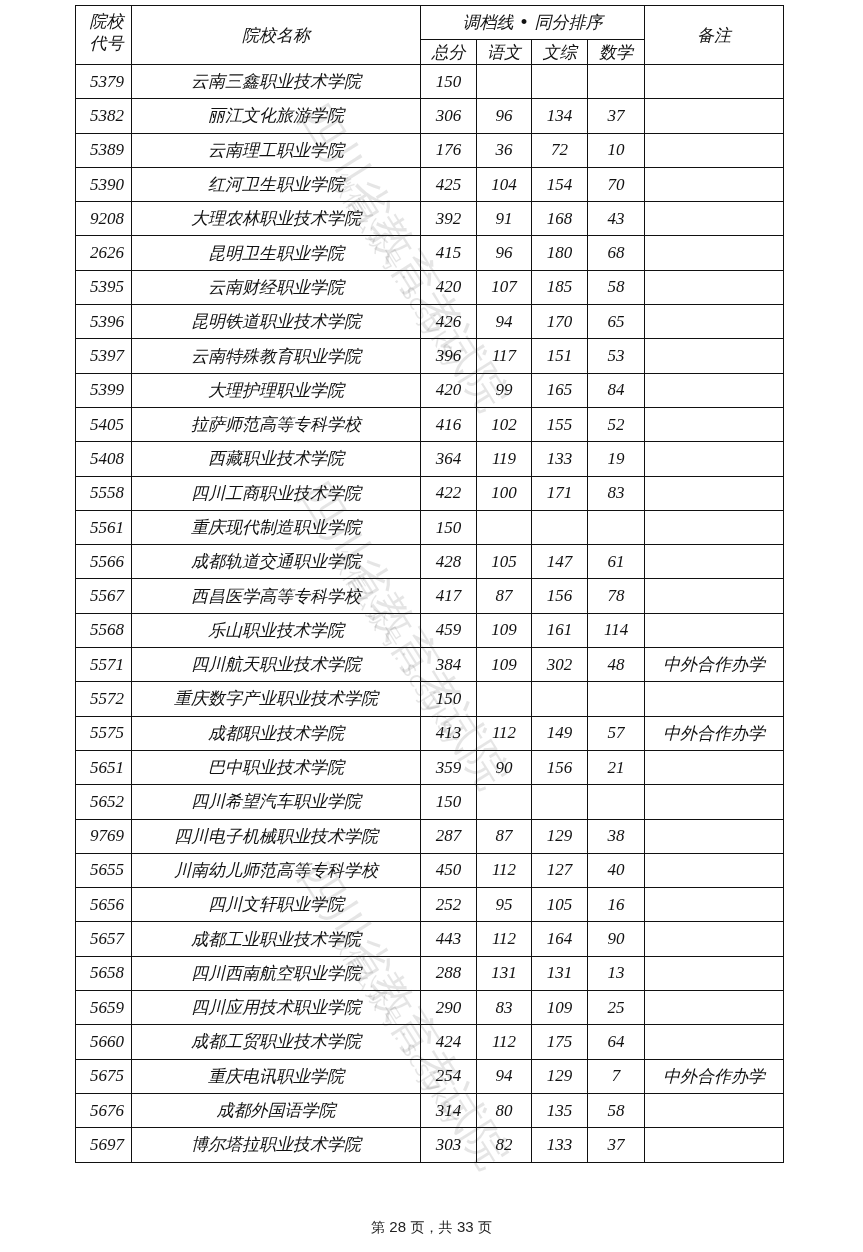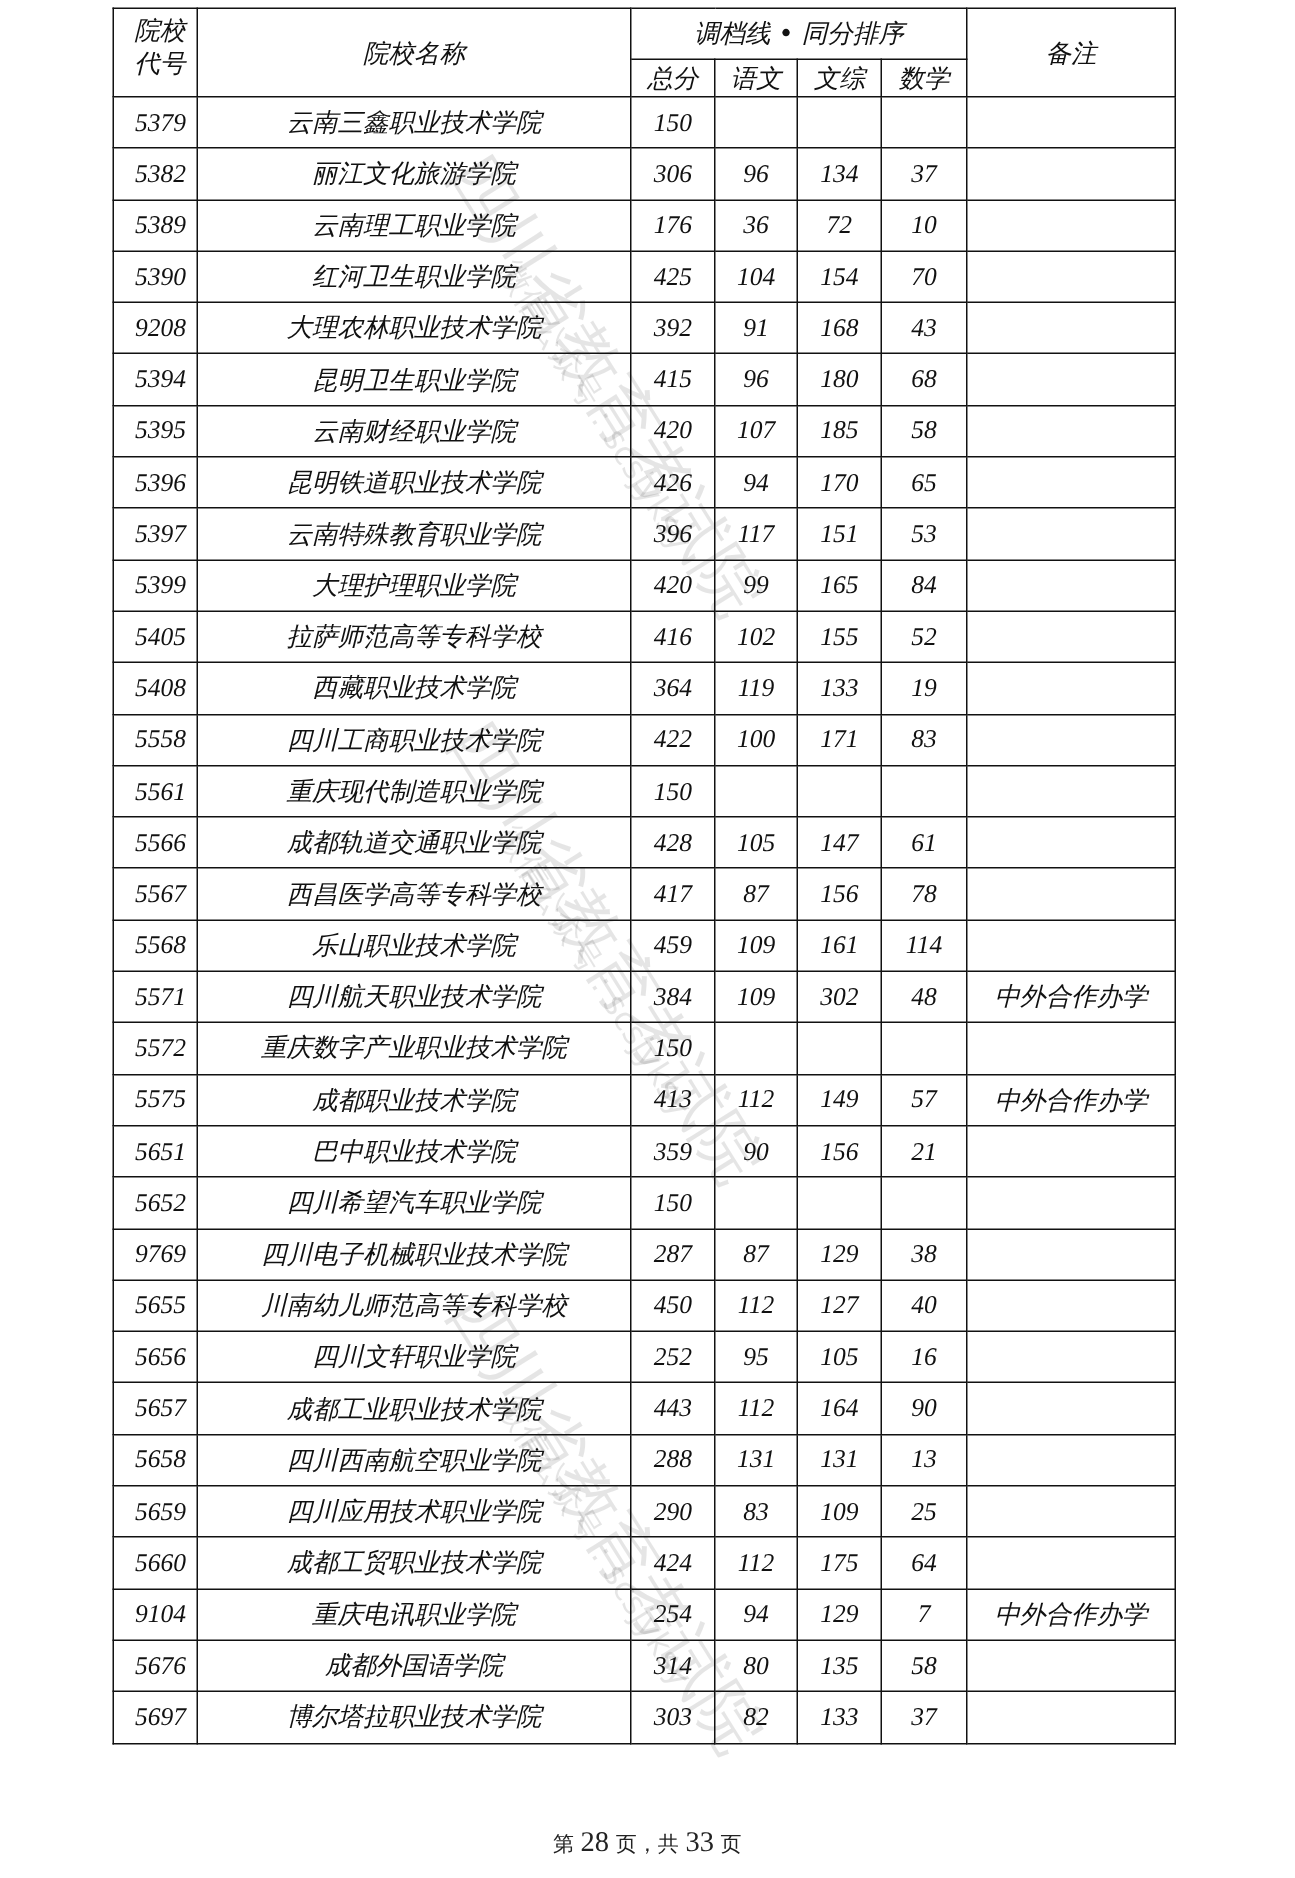--- a/index.html
+++ b/index.html
@@ -11,21 +11,21 @@
                 font-weight:normal; font-size:17px; white-space:nowrap; overflow:hidden; }
   table.score th { font-size:17px; }
   .h1 { height:34px; }
   .h2 { height:25px; }
   tr.row td { height:33.3px; }
   td.code { text-align:left; padding-left:7px !important; font-family:"Liberation Serif",serif; font-size:17px; }
   td.num { font-family:"Liberation Serif",serif; font-size:17px; }
   th.codeh { text-align:left; padding-left:6px !important; line-height:22px; vertical-align:top; padding-top:4px !important; }
   .footer { position:absolute; left:0; width:863px; top:1218px; text-align:center;
             font-family:"DejaVu Sans","Liberation Sans",sans-serif; font-size:14px; color:#222; }
-  .footer b { font-weight:normal; font-family:Liberation Serif, serif; font-size:19px; }
+  .footer b { font-weight:normal; font-family:Liberation Sans, sans-serif; font-size:15px; }
   .wm { position:absolute; pointer-events:none; color:rgba(0,0,0,0.10);
         font-family:"DejaVu Sans",sans-serif; transform-origin:left top; white-space:nowrap; }
 </style>
 </head>
 <body>
 
 <div class="wm" style="left:335px;top:92px;font-size:44px;transform:rotate(58deg);">四川省教育考试院</div>
 <div class="wm" style="left:350px;top:168px;font-size:22px;transform:rotate(58deg);">微信公众号：scsjyksy</div>
 <div class="wm" style="left:335px;top:470px;font-size:44px;transform:rotate(58deg);">四川省教育考试院</div>
 <div class="wm" style="left:350px;top:545px;font-size:22px;transform:rotate(58deg);">微信公众号：scsjyksy</div>
@@ -99,21 +99,21 @@
       <tr class="row">
         <td class="code">9208</td>
         <td>大理农林职业技术学院</td>
         <td class="num">392</td>
         <td class="num">91</td>
         <td class="num">168</td>
         <td class="num">43</td>
         <td></td>
       </tr>
       <tr class="row">
-        <td class="code">5394</td>
+        <td class="code">2626</td>
         <td>昆明卫生职业学院</td>
         <td class="num">415</td>
         <td class="num">96</td>
         <td class="num">180</td>
         <td class="num">68</td>
         <td></td>
       </tr>
       <tr class="row">
         <td class="code">5395</td>
         <td>云南财经职业学院</td>
@@ -315,21 +315,21 @@
       <tr class="row">
         <td class="code">5660</td>
         <td>成都工贸职业技术学院</td>
         <td class="num">424</td>
         <td class="num">112</td>
         <td class="num">175</td>
         <td class="num">64</td>
         <td></td>
       </tr>
       <tr class="row">
-        <td class="code">9104</td>
+        <td class="code">5675</td>
         <td>重庆电讯职业学院</td>
         <td class="num">254</td>
         <td class="num">94</td>
         <td class="num">129</td>
         <td class="num">7</td>
         <td>中外合作办学</td>
       </tr>
       <tr class="row">
         <td class="code">5676</td>
         <td>成都外国语学院</td>

